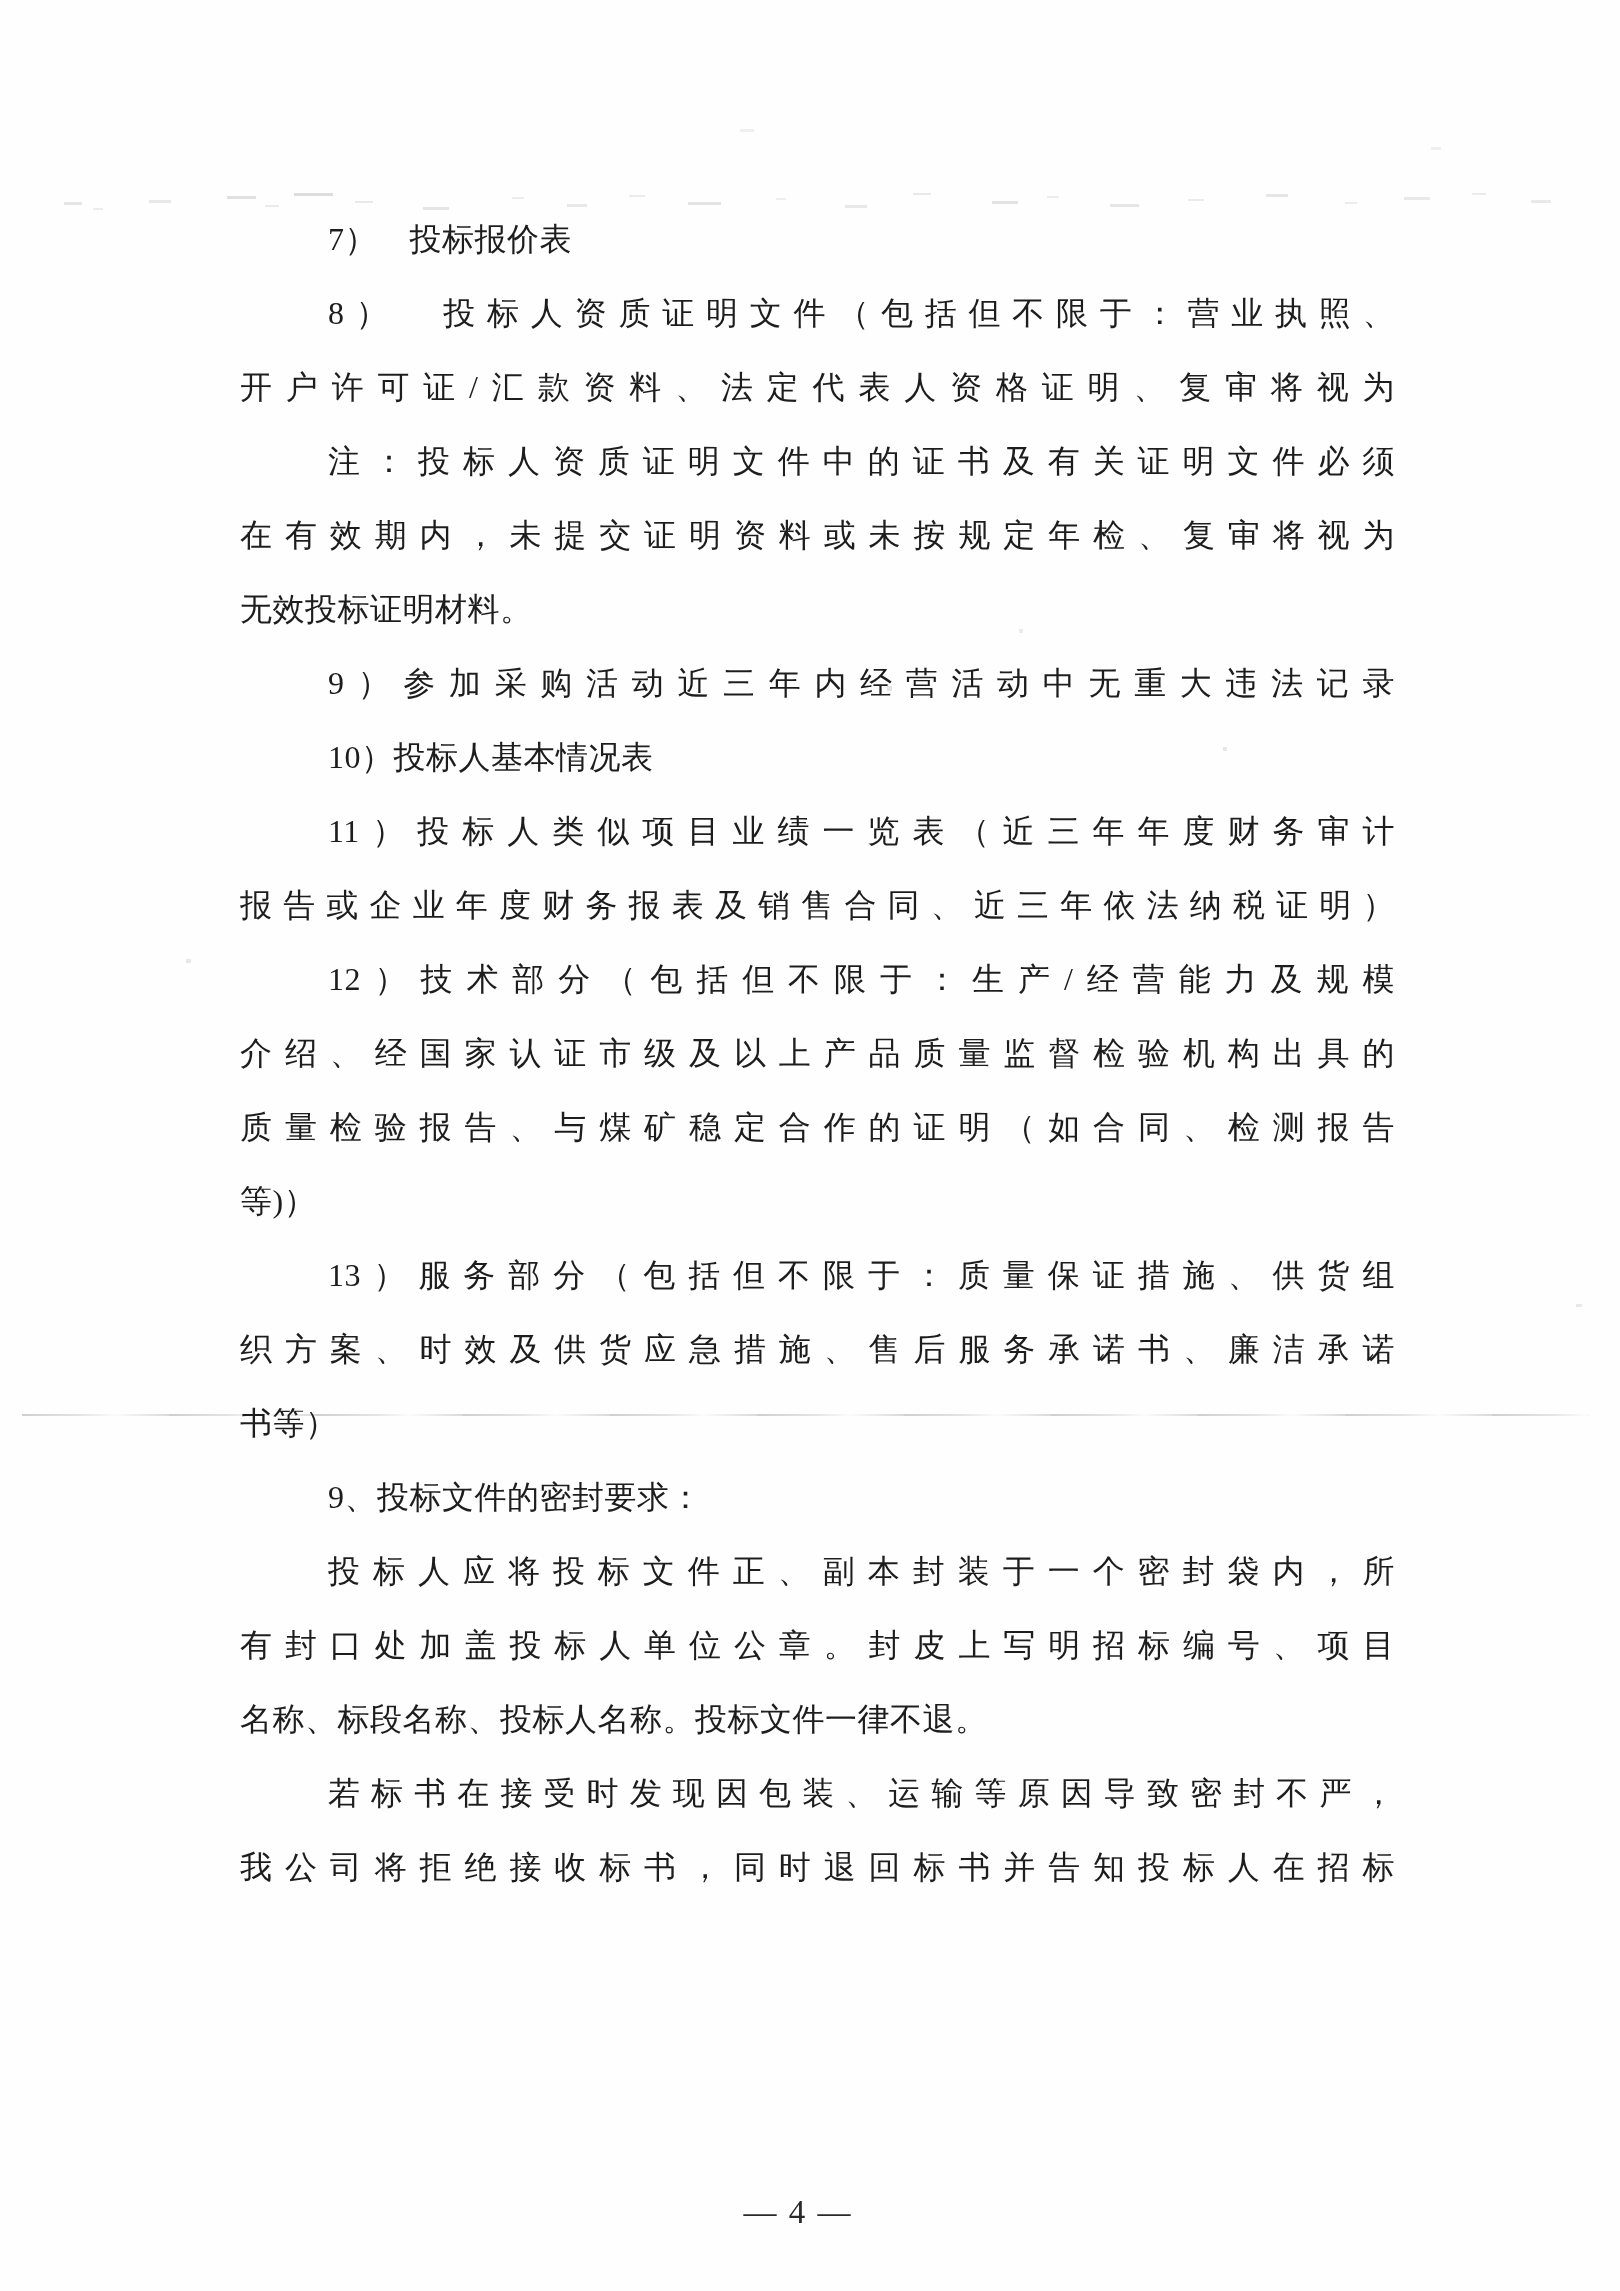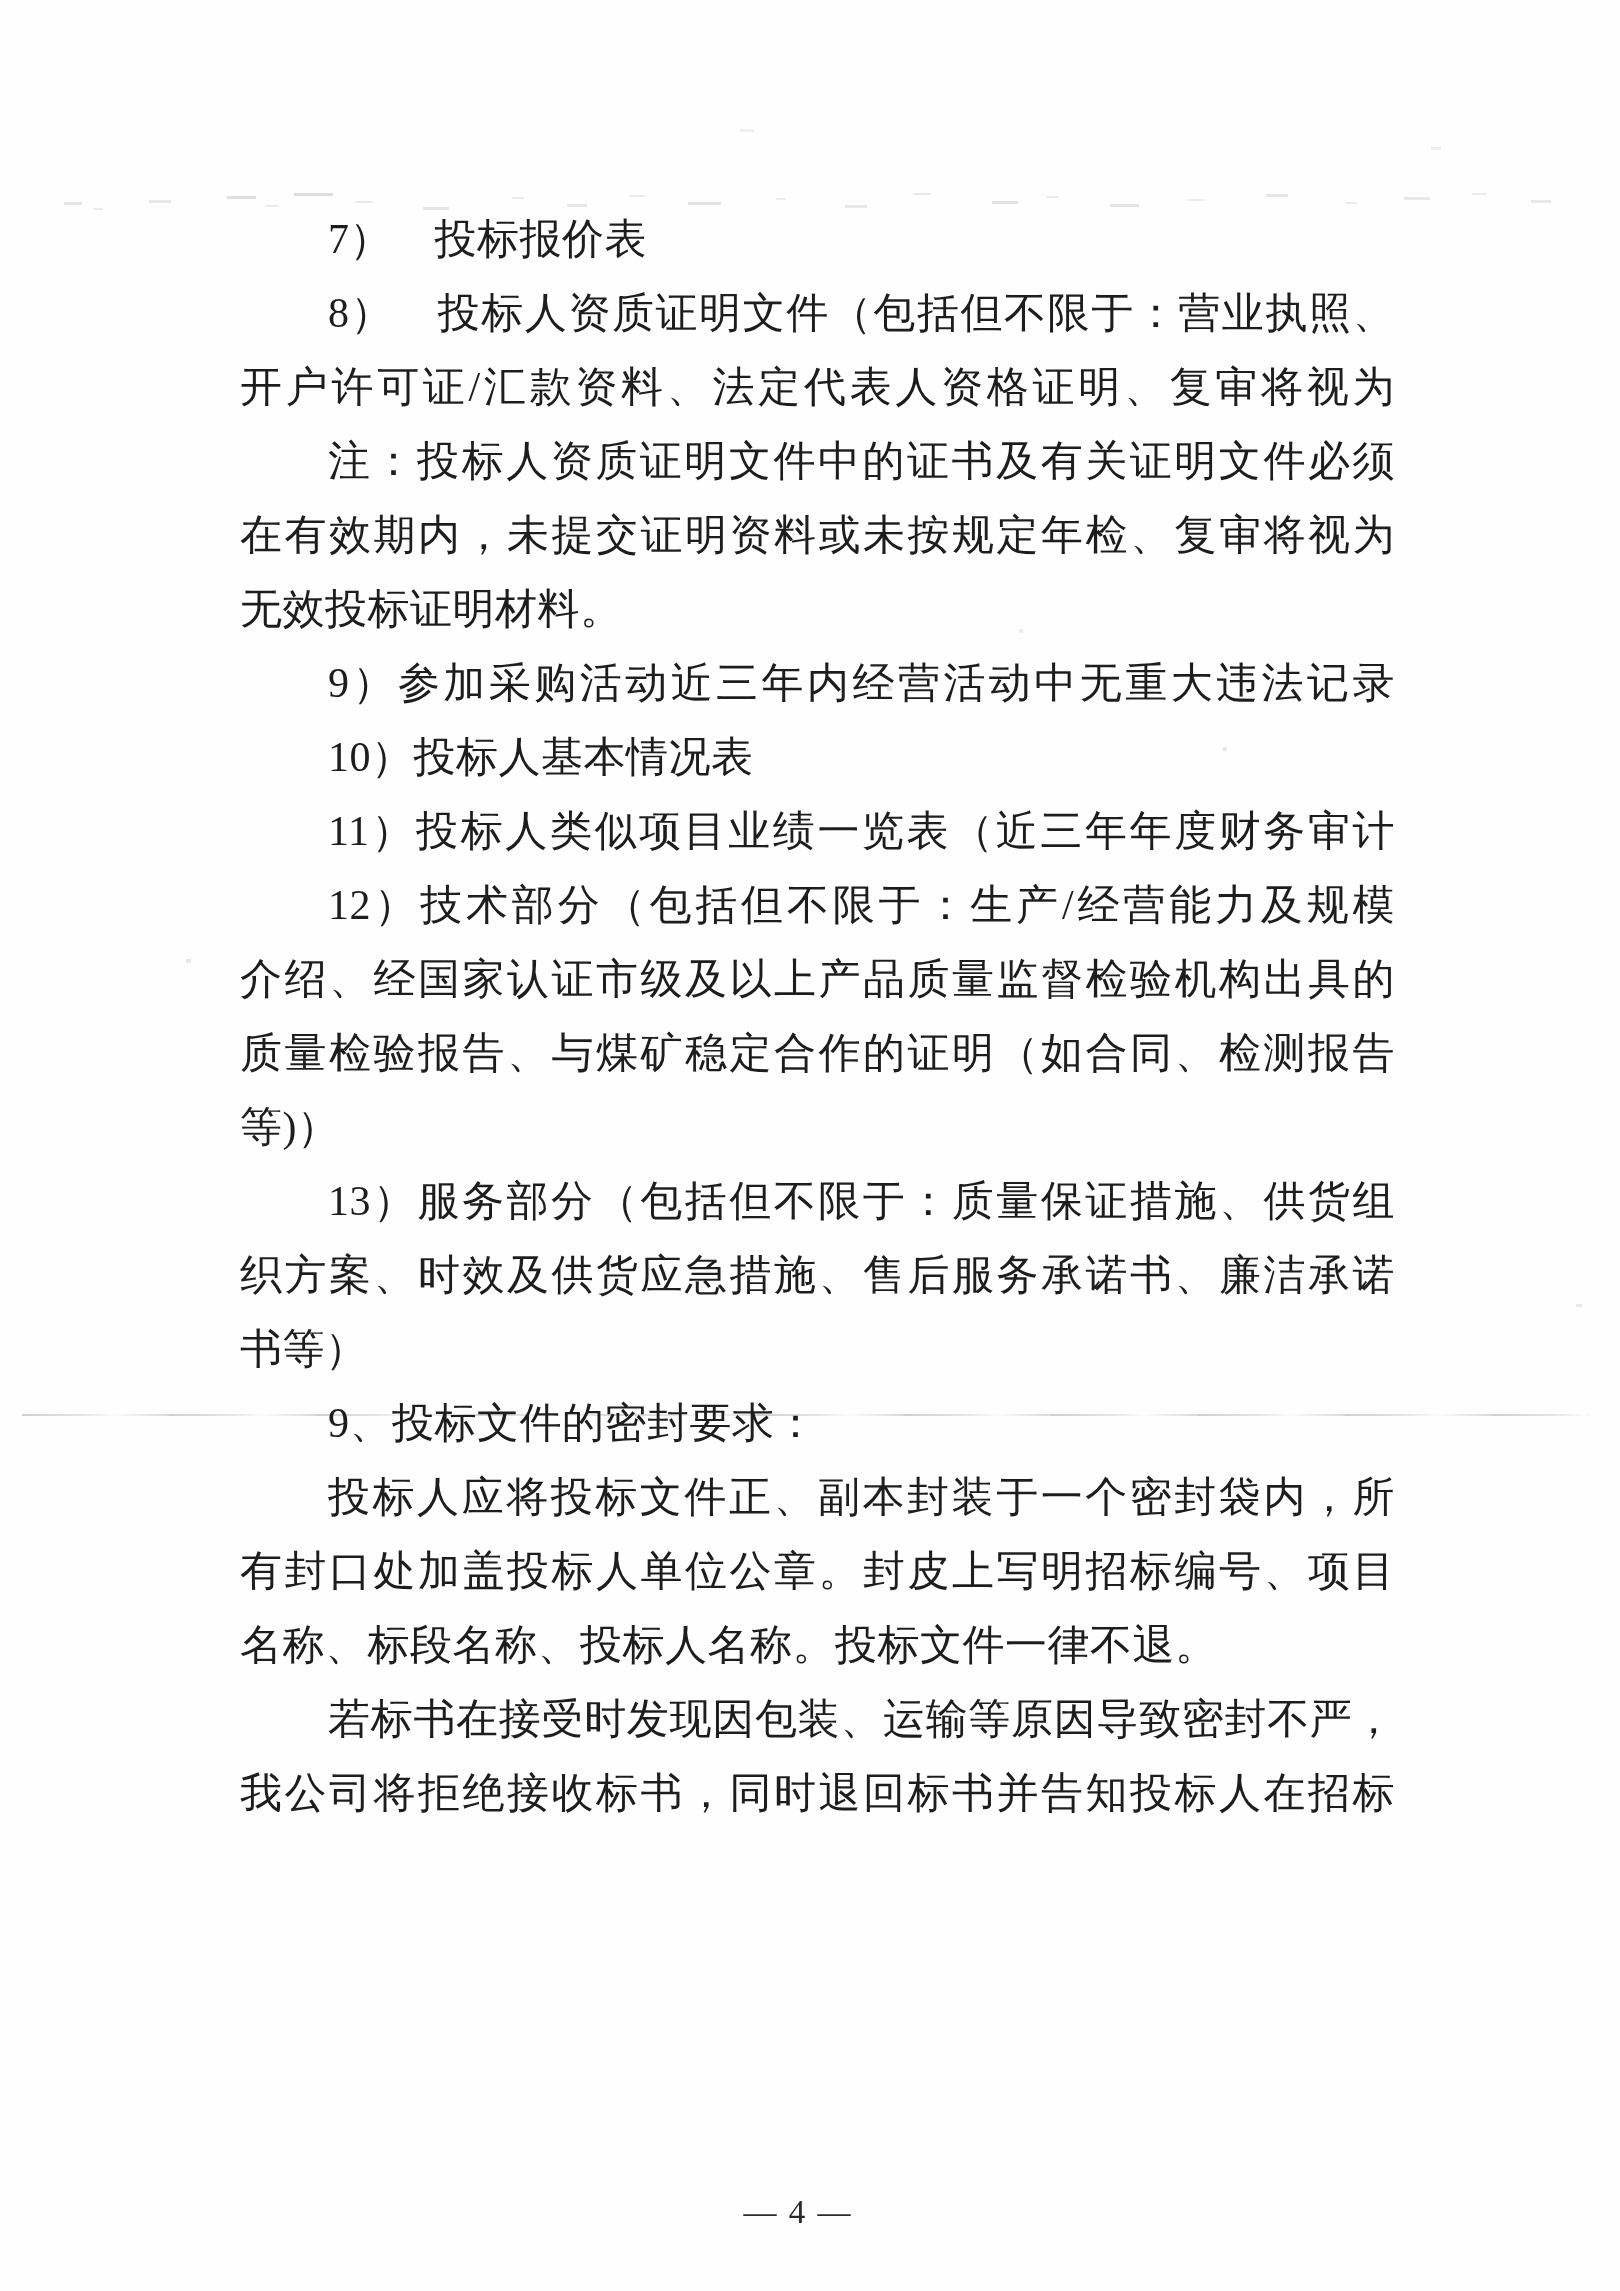--- a/index.html
+++ b/index.html
@@ -9,21 +9,21 @@
     background:#fefefe;
     font-family:"Liberation Serif","DejaVu Serif",serif;
     color:#1d1d1d;
     overflow:hidden;
   }
   .textblock {
     position:absolute;
     left:240px; top:202px; width:1155px;
   }
   .line {
-    font-size:42px;
+    font-size:32px;
     height:74px;
     line-height:74px;
     letter-spacing:0.5px;
     text-align:left;
     white-space:nowrap;
   }
   .line.fill {
     white-space:normal;
     text-align:justify;
     text-align-last:justify;
@@ -62,20 +62,21 @@
   <div class="textblock">
     <div class="line indent">7）　投标报价表</div>
     <div class="line indent fill">8）　投标人资质证明文件（包括但不限于：营业执照、</div>
     <div class="line fill">开户许可证/汇款资料、法定代表人资格证明、复审将视为</div>
     <div class="line indent fill">注：投标人资质证明文件中的证书及有关证明文件必须</div>
     <div class="line fill">在有效期内，未提交证明资料或未按规定年检、复审将视为</div>
     <div class="line">无效投标证明材料。</div>
     <div class="line indent fill">9）参加采购活动近三年内经营活动中无重大违法记录</div>
     <div class="line indent">10）投标人基本情况表</div>
     <div class="line indent fill">11）投标人类似项目业绩一览表（近三年年度财务审计</div>
+    <div class="line fill">报告或企业年度财务报表及销售合同、近三年依法纳税证明）</div>
     <div class="line indent fill">12）技术部分（包括但不限于：生产/经营能力及规模</div>
     <div class="line fill">介绍、经国家认证市级及以上产品质量监督检验机构出具的</div>
     <div class="line fill">质量检验报告、与煤矿稳定合作的证明（如合同、检测报告</div>
     <div class="line">等)）</div>
     <div class="line indent fill">13）服务部分（包括但不限于：质量保证措施、供货组</div>
     <div class="line fill">织方案、时效及供货应急措施、售后服务承诺书、廉洁承诺</div>
     <div class="line">书等）</div>
     <div class="line indent">9、投标文件的密封要求：</div>
     <div class="line indent fill">投标人应将投标文件正、副本封装于一个密封袋内，所</div>
     <div class="line fill">有封口处加盖投标人单位公章。封皮上写明招标编号、项目</div>

